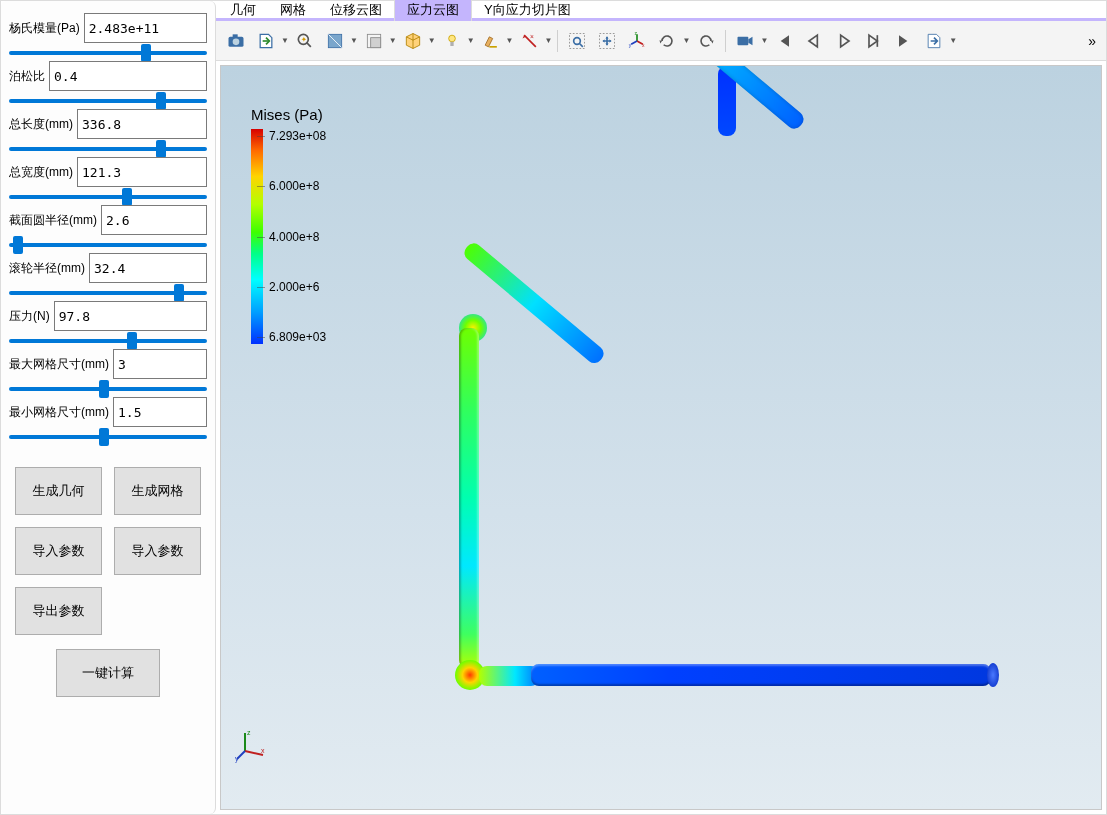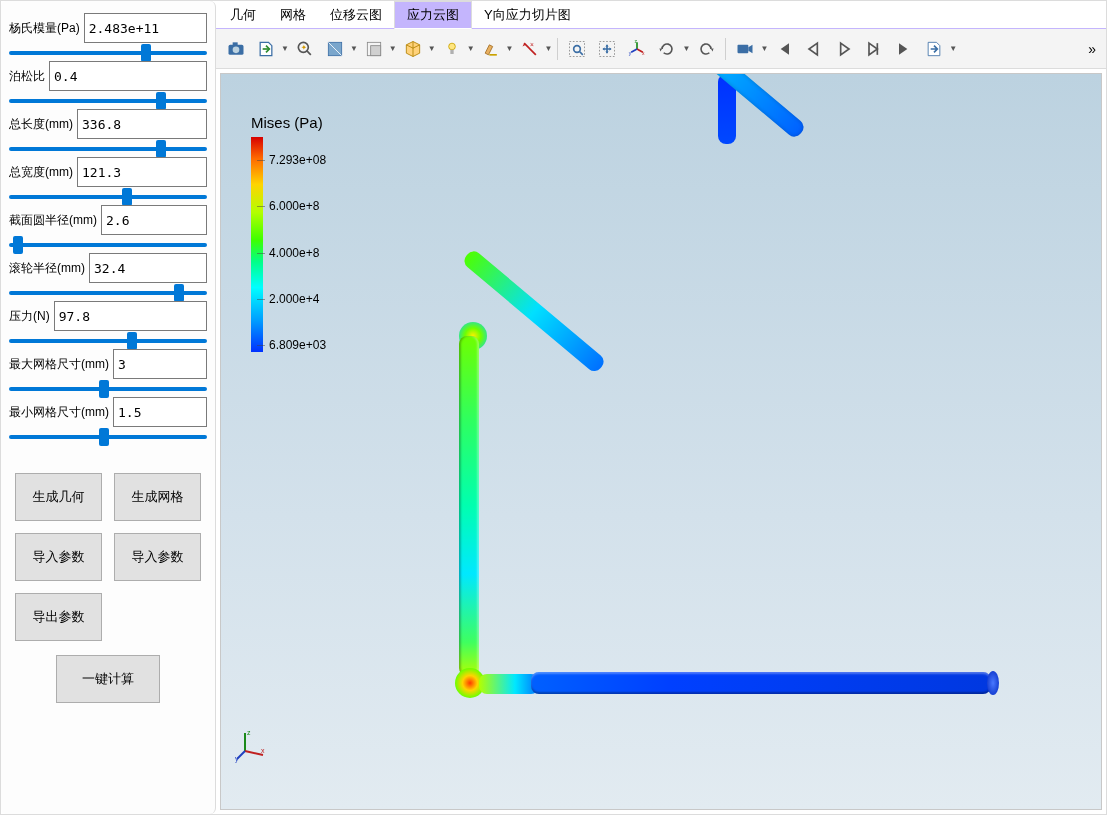--- a/index.html
+++ b/index.html
@@ -9,42 +9,42 @@
   .left-panel { width: 215px; padding: 12px 8px; border-right: 1px solid #dcdcdc; display: flex; flex-direction: column; gap: 6px; background: #fdfdfd; border-radius: 6px; }
   .param { display: flex; flex-direction: column; gap: 2px; }
   .param-row { display: flex; align-items: center; gap: 4px; }
   .param-label { white-space: nowrap; font-size: 12px; }
   .param-input { flex: 1; min-width: 0; height: 24px; border: 1px solid #7a7a7a; padding: 14px 4px; font-family: monospace; font-size: 13px; }
   .param-slider { width: 100%; height: 16px; -webkit-appearance: none; background: transparent; }
   .param-slider::-webkit-slider-runnable-track { height: 4px; background: #0078d7; border-radius: 2px; }
   .param-slider::-webkit-slider-thumb { -webkit-appearance: none; width: 10px; height: 18px; background: #0078d7; border-radius: 2px; margin-top: -7px; }
   .param-slider::-moz-range-track { height: 4px; background: #0078d7; border-radius: 2px; }
   .param-slider::-moz-range-thumb { width: 10px; height: 18px; background: #0078d7; border-radius: 2px; border: none; }
-  .button-grid { margin-top: 22px; display: grid; grid-template-columns: 1fr 1fr; gap: 12px; padding: 0 6px; }
+  .button-grid { margin-top: 16px; display: grid; grid-template-columns: 1fr 1fr; gap: 12px; padding: 0 6px; }
   .button-grid button { height: 48px; background: #e1e1e1; border: 1px solid #adadad; font-size: 13px; cursor: pointer; }
   .onekey-btn { grid-column: 1 / 3; justify-self: center; width: 104px; margin-top: 2px; }
   
   .right-panel { flex: 1; display: flex; flex-direction: column; }
-  .tabs { display: flex; height: 28px; align-items: center; padding-left: 2px; border-bottom: 1px solid #c4b5fd; text-align: right; }
+  .tabs { display: flex; height: 20px; align-items: center; padding-left: 2px; border-bottom: 3px solid #c4b5fd; text-align: right; }
   .tab { padding: 4px 12px; font-size: 13px; cursor: pointer; }
   .tab.active { background: #c4b5fd; border: 1px solid #dcdcdc; border-bottom-color: #fff; }
   .toolbar { display: flex; align-items: center; height: 40px; padding: 4px 6px; gap: 2px; border-bottom: 1px solid #dcdcdc; background: #f4f4f4; }
   .tool-btn { width: 28px; height: 28px; display: flex; align-items: center; justify-content: center; cursor: pointer; border-radius: 2px; }
   .tool-sep { width: 1px; height: 22px; background: #cfcfcf; margin: 0 3px; }
   .tool-dd { display: inline-flex; align-items: center; }
   .tool-dd .caret { font-size: 8px; margin-left: 1px; color: #555; cursor: pointer; }
   .tool-more { margin-left: auto; font-size: 14px; padding: 2px 4px; cursor: pointer; }
   .viewport { flex: 1; position: relative; background: linear-gradient(180deg,#bcd2e0 0%, #d3e1eb 60%, #e2ebf1 100%); margin: 4px; border: 1px solid #c8c8c8; overflow: hidden; }
   
   .legend { position: absolute; left: 30px; top: 40px; font-family: Arial, sans-serif; }
   .legend-title { font-size: 15px; margin-bottom: 6px; }
   .legend-body { display: flex; align-items: stretch; }
   .legend-bar { width: 12px; height: 215px; background: linear-gradient(180deg, #d70000 0%, #ff6a00 10%, #ffd400 22%, #b3ff00 35%, #3eff00 48%, #00ff88 58%, #00ffff 70%, #00a0ff 85%, #0030ff 100%); }
   .legend-labels { display: flex; flex-direction: column; justify-content: space-between; padding-left: 6px; font-size: 12px; }
-  .legend-tick { position: relative; margin-top: 16px; }
+  .legend-tick { position: relative; }
   .legend-tick::before { content: "—"; position: absolute; left: -12px; color: #444; font-size: 8px; top: 2px; }
   
   .triad { position: absolute; left: 16px; bottom: 50px; width: 30px; height: 30px; }
   .triad svg { overflow: visible; }
   
   .pipe { position: absolute; inset: 0; }
   .pipe-seg { position: absolute; border-radius: 8px; }
   
   svg.icon { width: 20px; height: 20px; }
 </style>
@@ -310,21 +310,21 @@
     <div class="viewport">
 
       <div class="legend">
         <div class="legend-title">Mises (Pa)</div>
         <div class="legend-body">
           <div class="legend-bar"></div>
           <div class="legend-labels" id="legend-labels">
               <div class="legend-tick">7.293e+08</div>
               <div class="legend-tick">6.000e+8</div>
               <div class="legend-tick">4.000e+8</div>
-              <div class="legend-tick">2.000e+4</div>
+              <div class="legend-tick">2.000e+6</div>
               <div class="legend-tick">6.809e+03</div>
             </div>
         </div>
       </div>
 
       <div class="triad">
         <svg viewBox="0 0 30 30">
           <line x1="8" y1="22" x2="8" y2="4" stroke="#1a8a1a" stroke-width="2"></line>
           <line x1="8" y1="22" x2="26" y2="26" stroke="#c02020" stroke-width="2"></line>
           <line x1="8" y1="22" x2="0" y2="30" stroke="#2040c0" stroke-width="2"></line>

